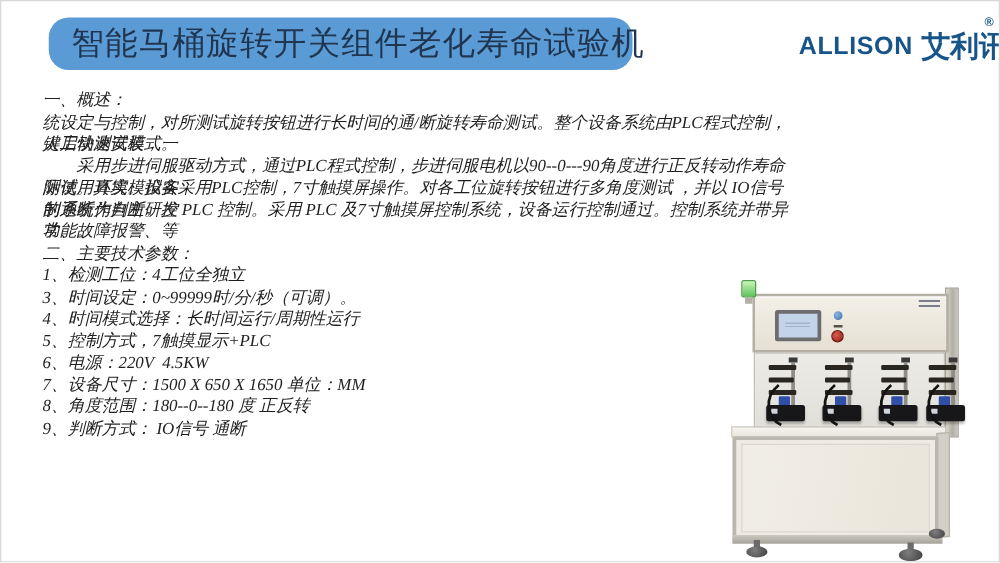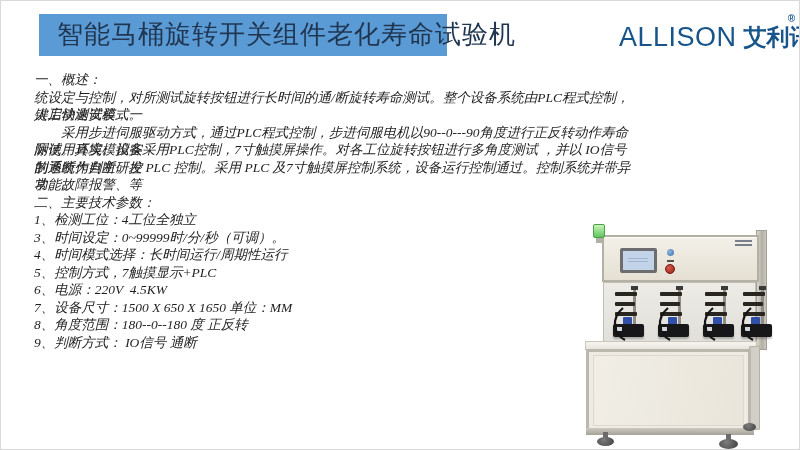--- a/index.html
+++ b/index.html
@@ -4,33 +4,33 @@
 <style>
   * { margin:0; padding:0; box-sizing:border-box; }
   html,body { background:#fff; }
   .page {
     position:relative; width:800px; height:450px; background:#ffffff;
     border:1px solid #d9d9d9; overflow:hidden;
     font-family:"Liberation Serif","DejaVu Serif",serif;
   }
   
   .title-bar {
-    position:absolute; left:38px; top:13px; width:408px; height:42px;
-    background:#5B9BD5; border-radius:0;
+    position:absolute; left:38px; top:13px; width:467px; height:42px;
+    background:#5B9BD5; border-radius:16px;
   }
   .title-bar .title-text {
     display:block; line-height:42px; padding-left:18px;
     font-size:26px; letter-spacing:1px; color:#1F3550; white-space:nowrap;
   }
   .brand {
     position:absolute; left:618px; top:18px; width:172px; height:36px;
     display:flex; align-items:center; gap:7px; white-space:nowrap;
     font-family:"Liberation Sans","DejaVu Sans",sans-serif; color:#17548A;
   }
-  .brand-en { font-size:27px; font-weight:normal; letter-spacing:0.5px; }
+  .brand-en { font-size:20px; font-weight:bold; letter-spacing:0.5px;margin-left:20px; }
   .brand-cn { font-size:23px; font-weight:bold; }
   .brand-r  { position:absolute; right:-4px; top:-6px; font-size:10px; font-weight:bold; }
   
   .body-text {
     position:absolute; left:33px; top:70px; width:600px;
     font-size:13.5px; line-height:17.5px; color:#1F1F1F;font-style:italic;
   }
   .line { white-space:pre-wrap; height:17.5px; }
   
   .machine { position:absolute; left:572px; top:213px; width:228px; height:237px; }

